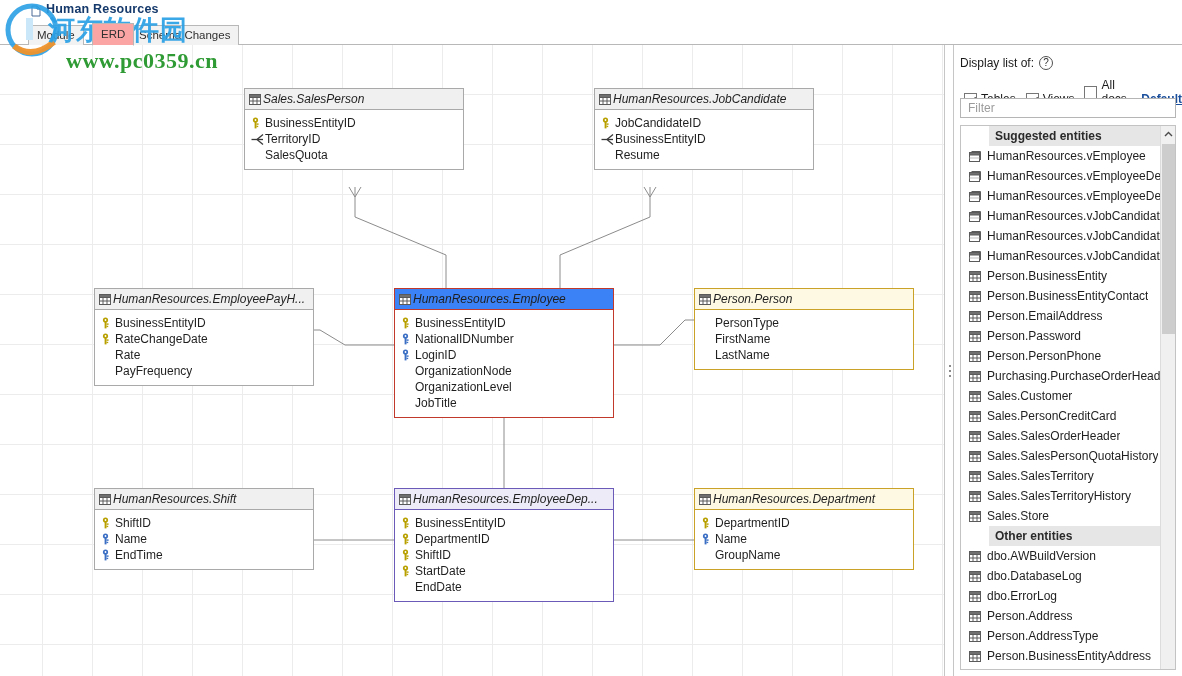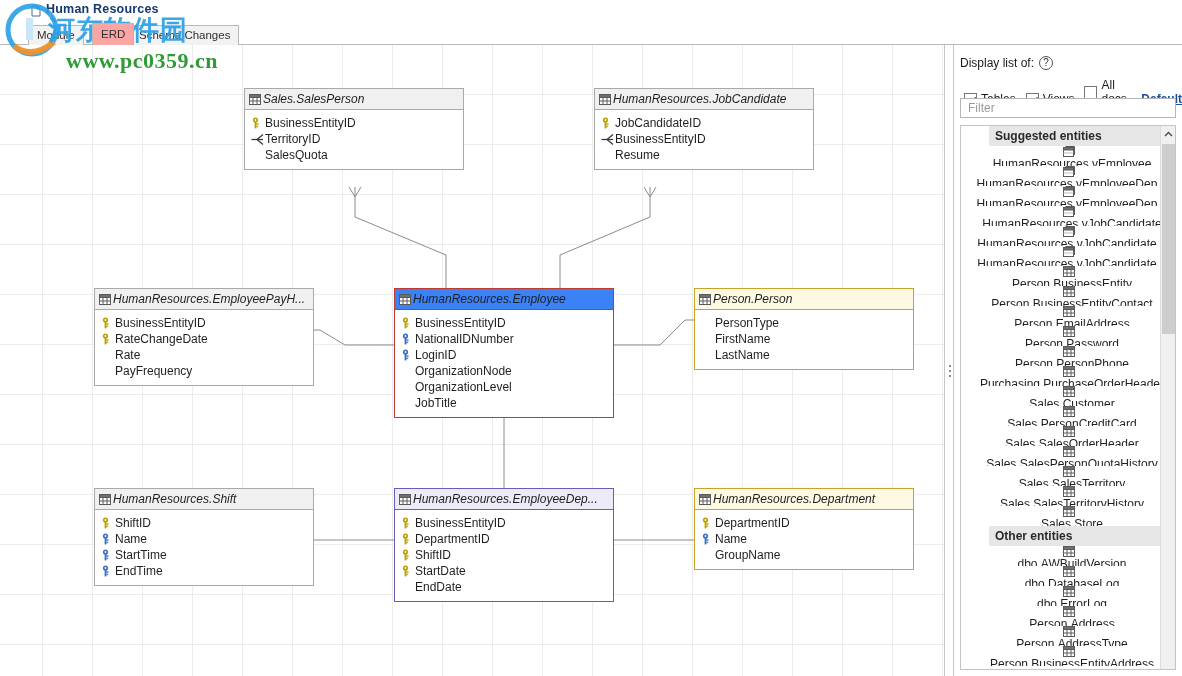--- a/index.html
+++ b/index.html
@@ -151,21 +151,21 @@
   .list-wrap {
     position: absolute; left: 6px; top: 80px; width: 216px; height: 545px;
     border: 1px solid #c3c3c3; background: #fff; overflow: hidden;
   }
   .grp-head {
     height: 20px; line-height: 20px; background: #e6e6e6;
     padding-left: 6px; font-size: 12px; font-weight: bold; color: #2a2a2a; margin-left: 28px;
   }
   .item {
     height: 20px; display: flex; align-items: center;
-    padding-left: 8px; font-size: 12px; color: #1f1f1f; white-space: nowrap; flex-direction: column;
+    padding-left: 8px; font-size: 12px; color: #1f1f1f; white-space: nowrap;
   }
   .item .it-icon { flex: 0 0 auto; margin-right: 6px; display: flex; }
   .item .it-label { overflow: hidden; text-overflow: ellipsis; }
 
   
   .lscroll {
     position: absolute; right: 0; top: 0; width: 15px; height: 100%;
     background: #f0f0f0; border-left: 1px solid #dcdcdc;
   }
   .lscroll .upbtn {
@@ -490,32 +490,20 @@
             <div class="col">
               <span class="kicon">
                 <svg width="10" height="12" viewBox="0 0 10 12">
                   <circle cx="4.5" cy="3" r="2.6" fill="#3a6fc4"></circle>
                   <circle cx="4.5" cy="3" r="0.9" fill="#ffffff"></circle>
                   <rect x="3.6" y="4.8" width="1.9" height="6.6" fill="#3a6fc4"></rect>
                   <rect x="5.5" y="6.4" width="2.1" height="1.4" fill="#3a6fc4"></rect>
                   <rect x="5.5" y="8.8" width="1.7" height="1.3" fill="#3a6fc4"></rect>
                 </svg>
               </span>
-              <span class="cname">StartTime</span>
-            </div>
-            <div class="col">
-              <span class="kicon">
-                <svg width="10" height="12" viewBox="0 0 10 12">
-                  <circle cx="4.5" cy="3" r="2.6" fill="#3a6fc4"></circle>
-                  <circle cx="4.5" cy="3" r="0.9" fill="#ffffff"></circle>
-                  <rect x="3.6" y="4.8" width="1.9" height="6.6" fill="#3a6fc4"></rect>
-                  <rect x="5.5" y="6.4" width="2.1" height="1.4" fill="#3a6fc4"></rect>
-                  <rect x="5.5" y="8.8" width="1.7" height="1.3" fill="#3a6fc4"></rect>
-                </svg>
-              </span>
               <span class="cname">EndTime</span>
             </div>
           </div>
         </div>
         <div class="entity violet" style="left: 394px; top: 443px; width: 220px;">
           <div class="ehead">
             <span class="tbl-icon">
               <svg width="12" height="11" viewBox="0 0 12 11">
                 <rect x="0.5" y="0.5" width="11" height="10" fill="#ffffff" stroke="#5a5a5a"></rect>
                 <rect x="0.5" y="0.5" width="11" height="3" fill="#6f6f6f" stroke="#5a5a5a"></rect>

